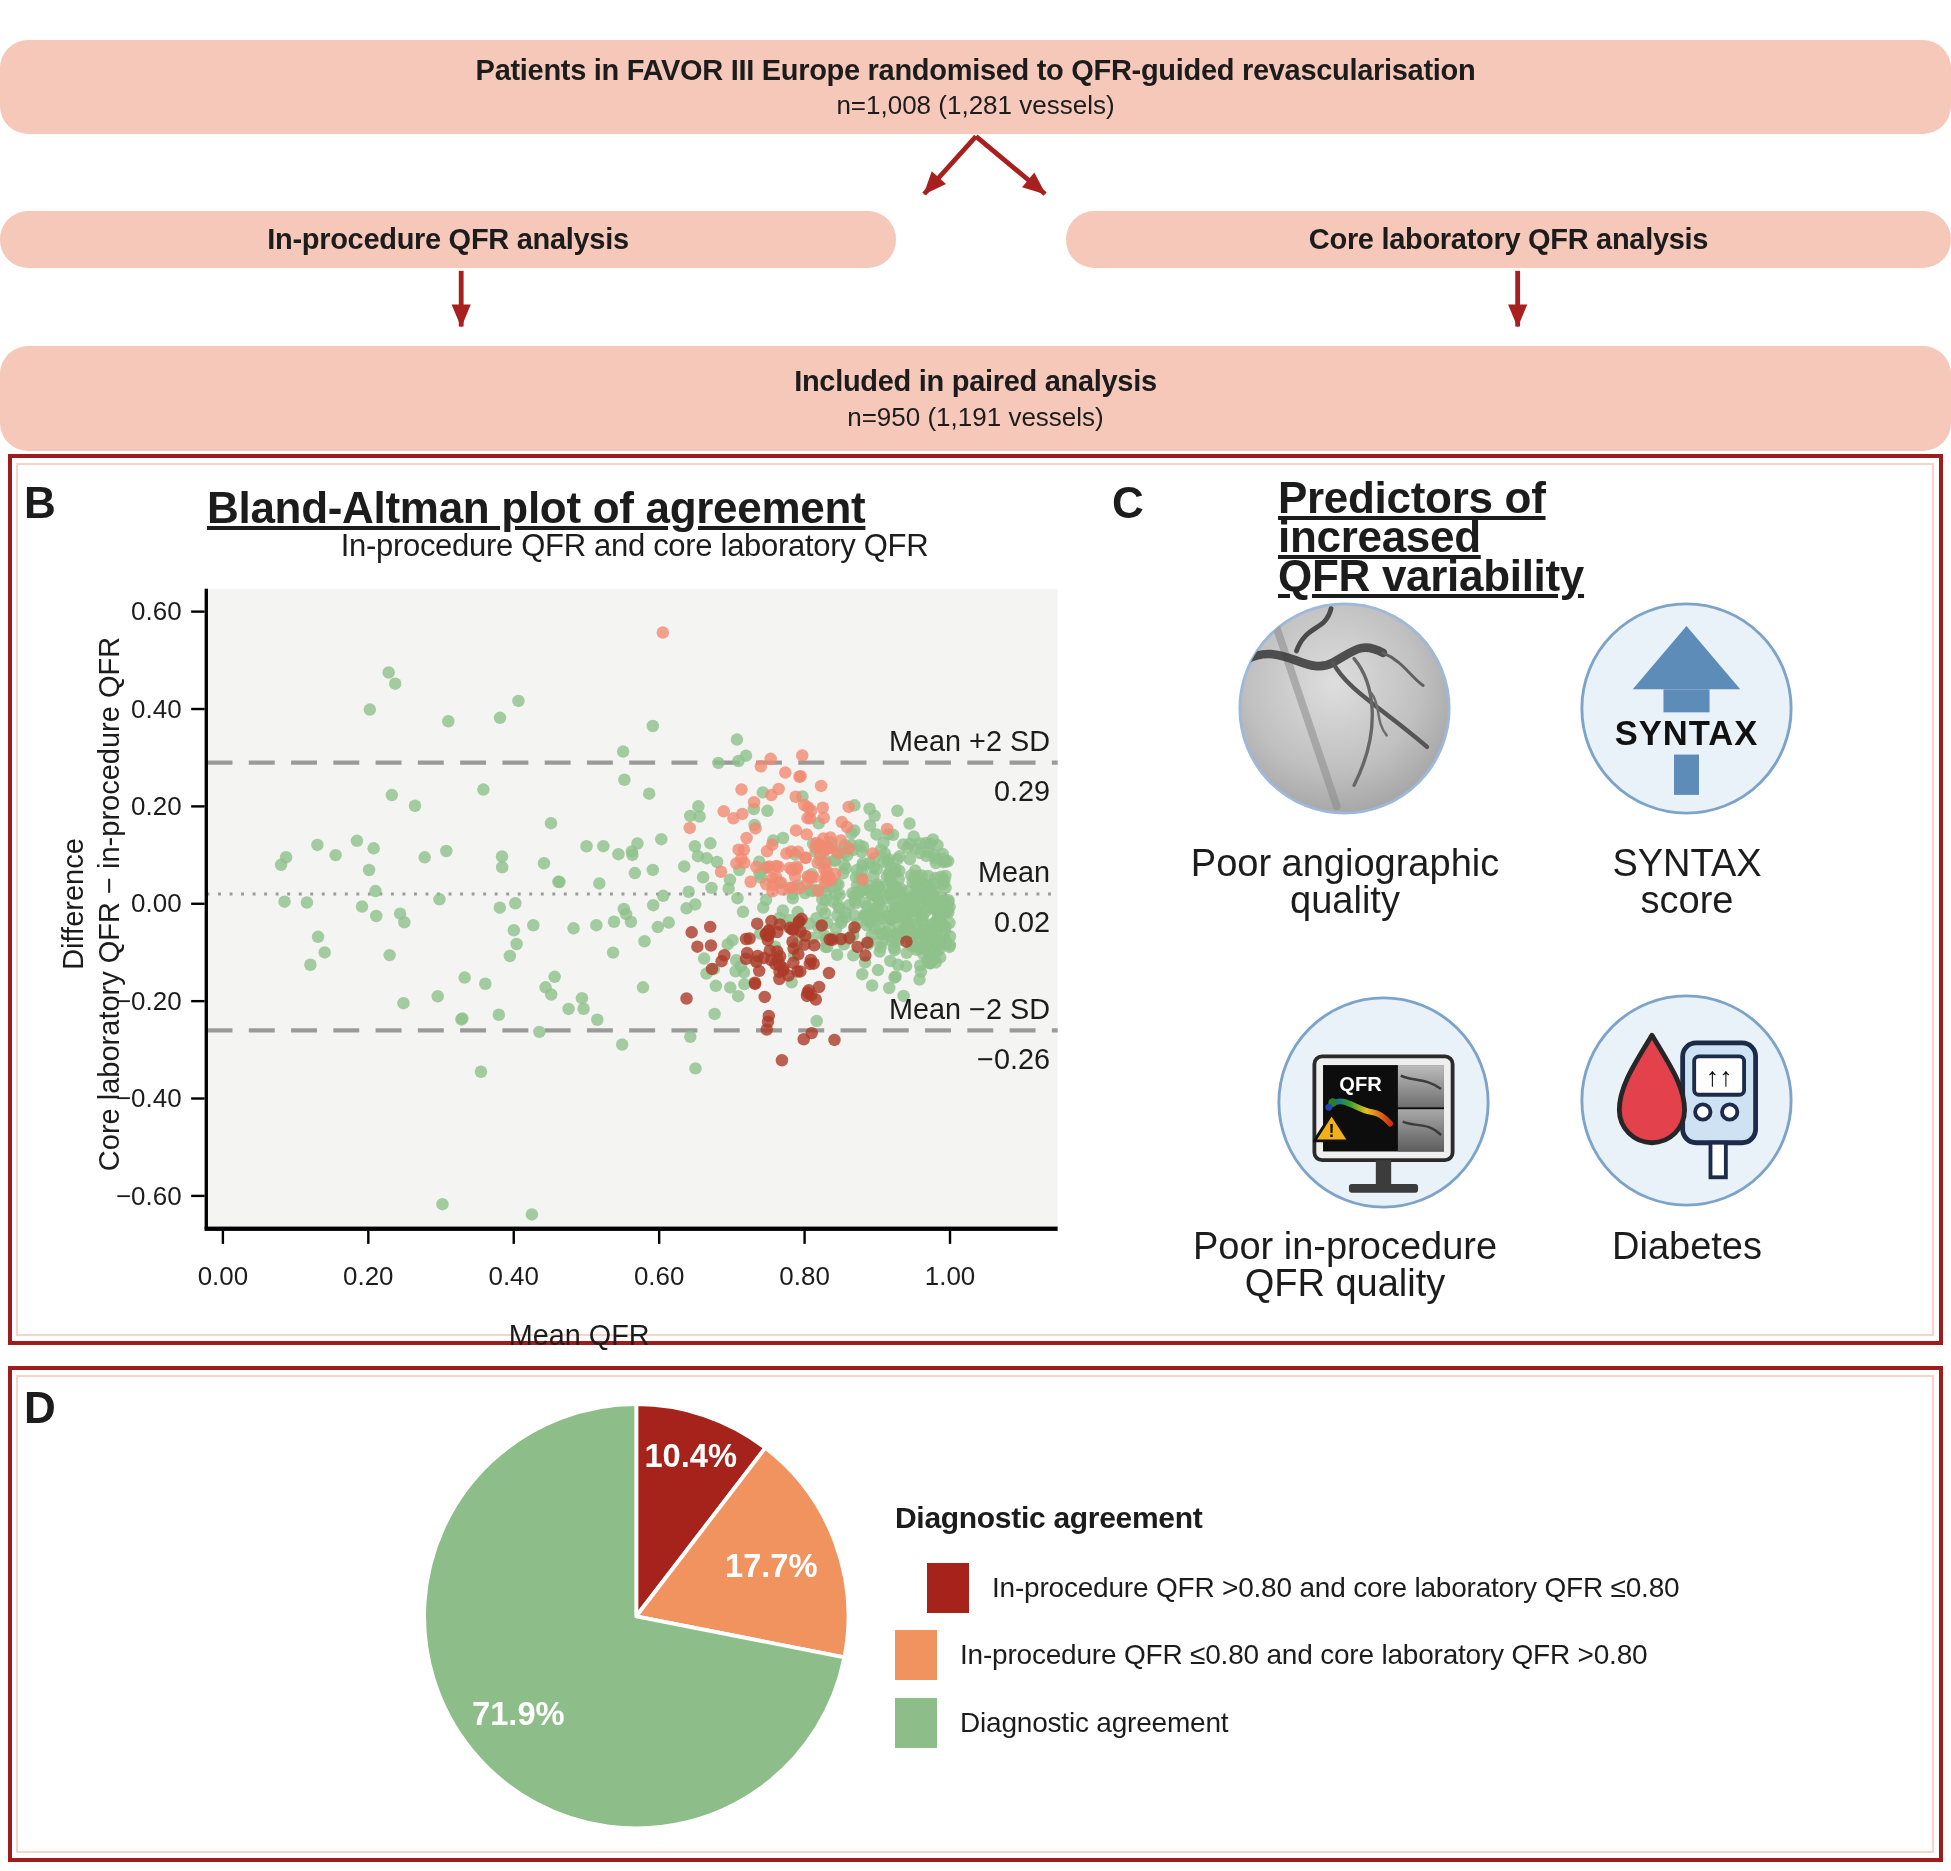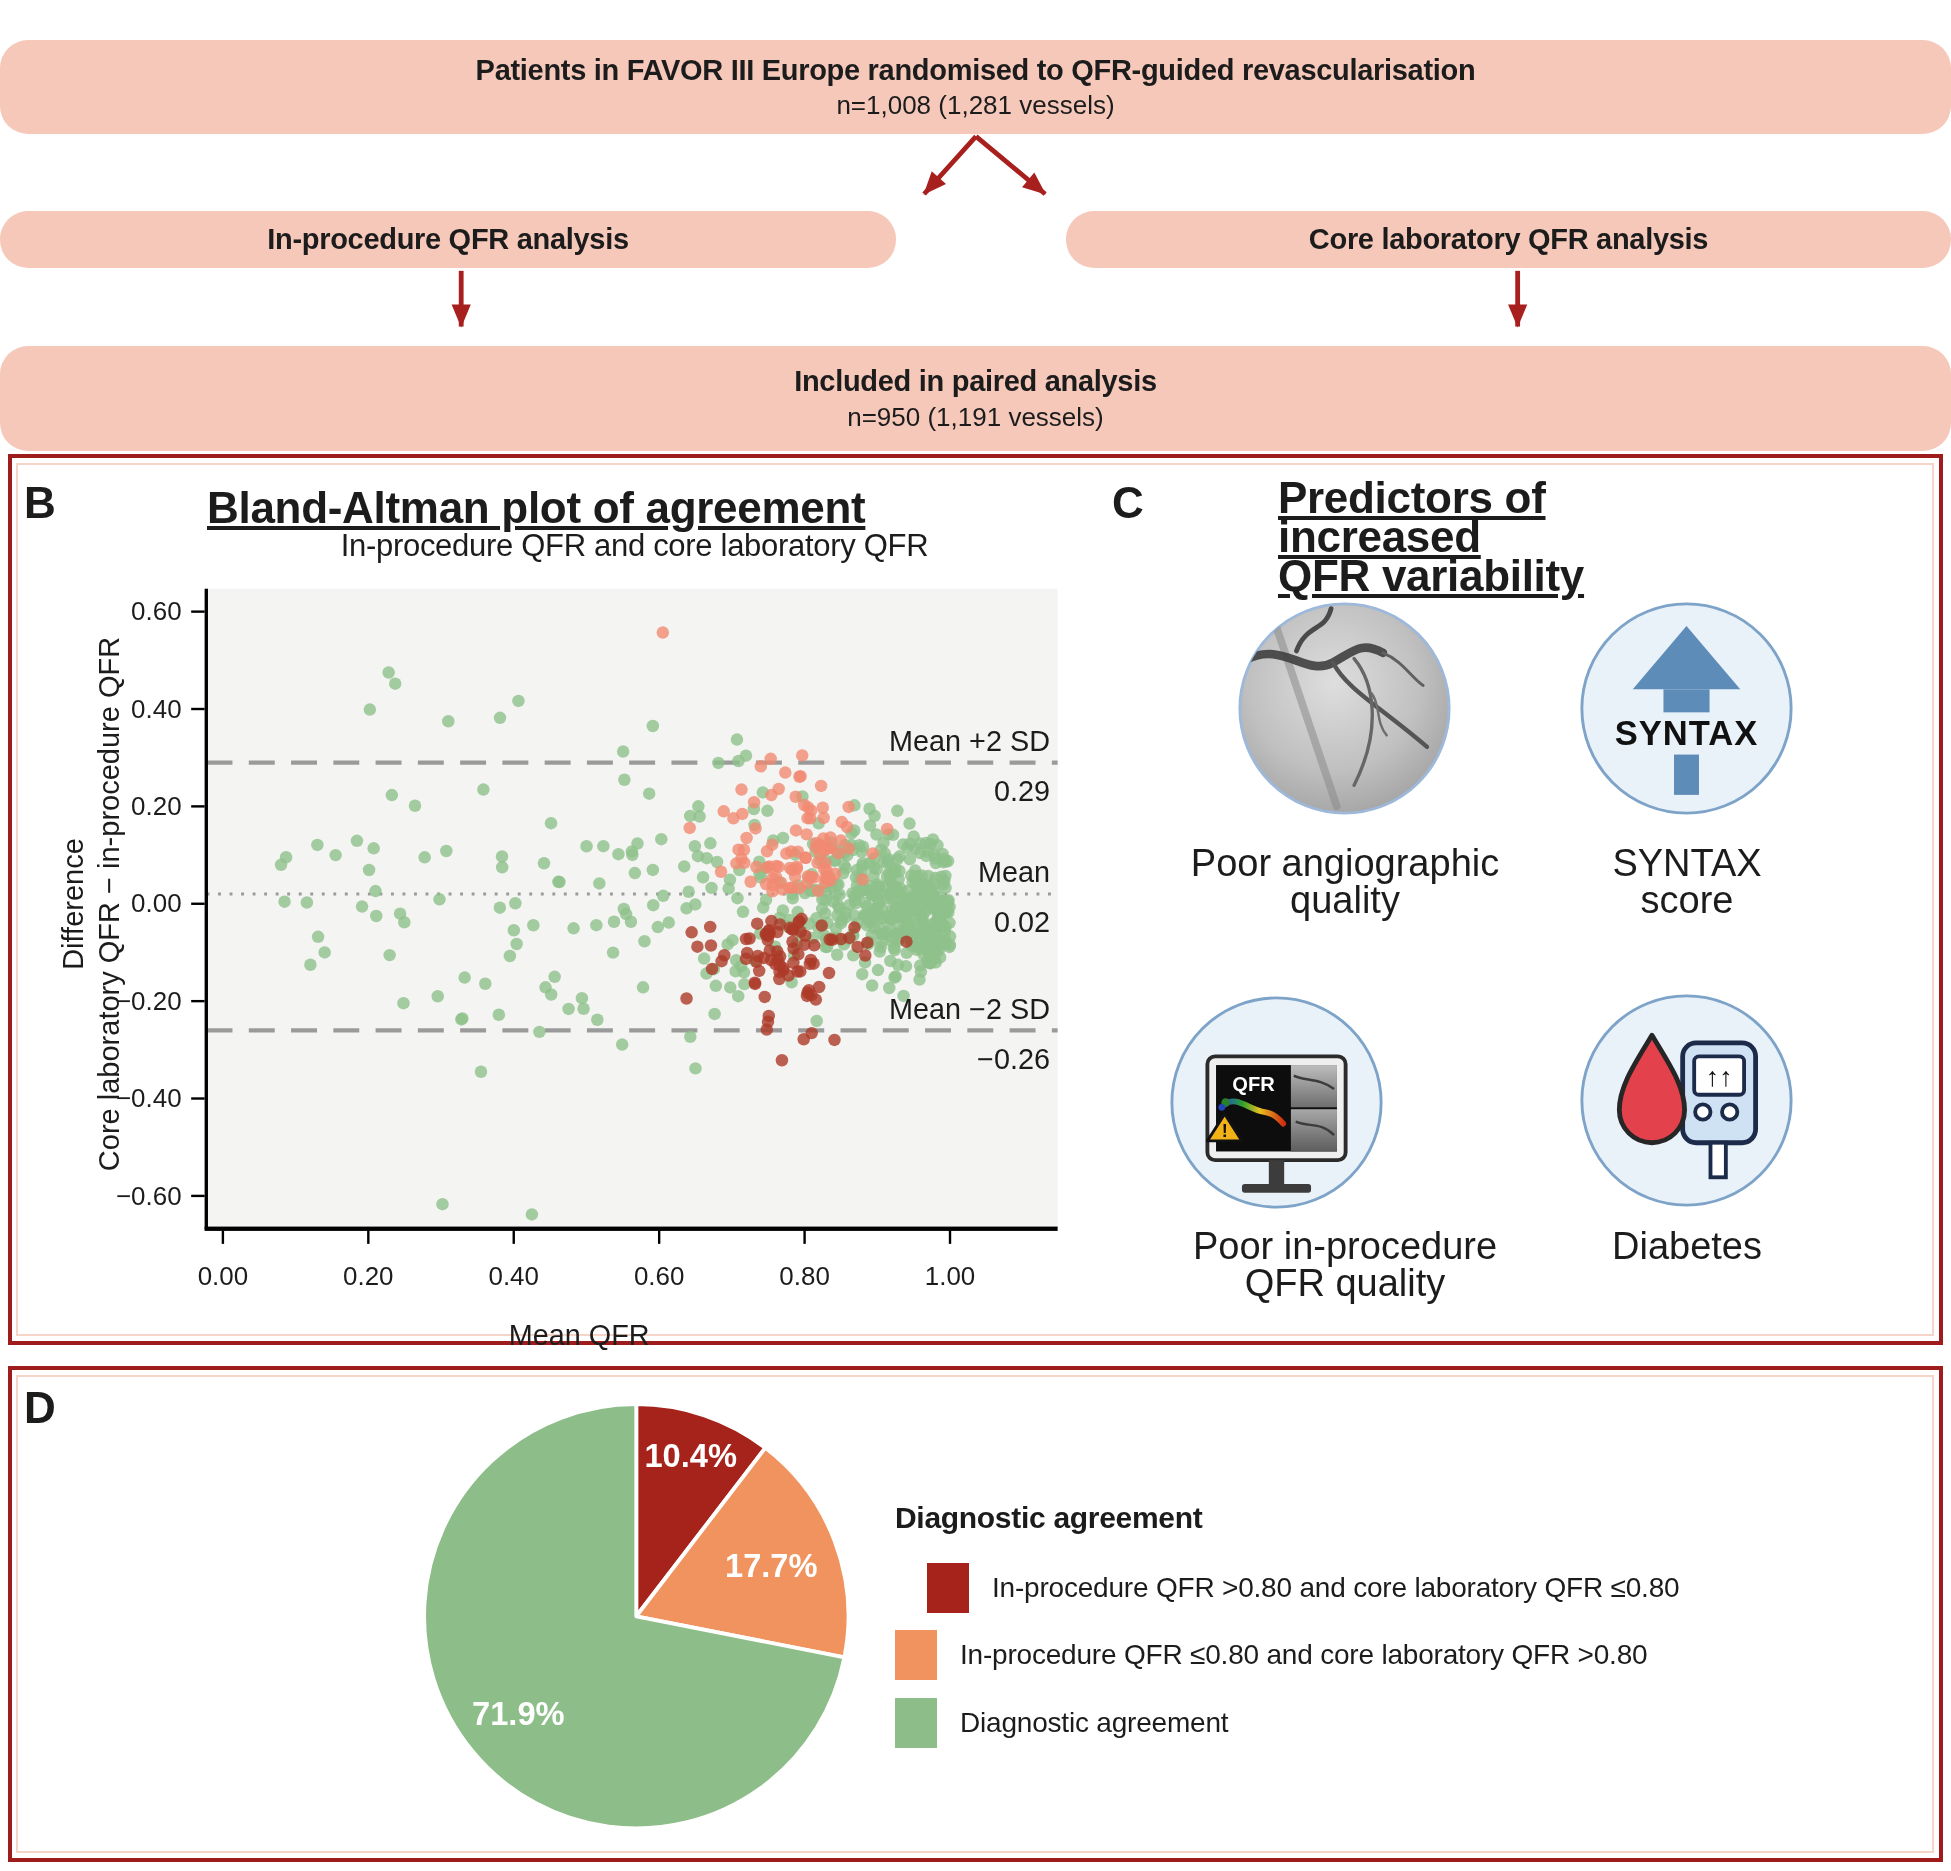--- a/index.html
+++ b/index.html
@@ -916,21 +916,21 @@
         <rect x="99" y="160" width="26" height="42"></rect>
       </g>
       <text x="112" y="150" text-anchor="middle" font-size="36" font-weight="bold" fill="#111" letter-spacing="1">SYNTAX</text>
     </svg>
   </div>
   <div class="clabel" style="left:1495px;top:845px;">
     <div>SYNTAX</div>
     <div>score</div>
   </div>
 
-  <div class="cicon" style="left:1169px;top:995px;">
+  <div class="cicon" style="left:1276px;top:995px;">
     <svg width="215" height="215" viewBox="0 0 224 224" style="left:0;top:0;">
       <defs>
         <linearGradient id="curveGrad" x1="0" y1="0" x2="1" y2="0">
           <stop offset="0" stop-color="#2255cc"></stop>
           <stop offset="0.3" stop-color="#2da02d"></stop>
           <stop offset="0.6" stop-color="#e8c020"></stop>
           <stop offset="1" stop-color="#d03010"></stop>
         </linearGradient>
         <linearGradient id="thumb1" x1="0" y1="0" x2="0" y2="1">
           <stop offset="0" stop-color="#bdbdbd"></stop>

